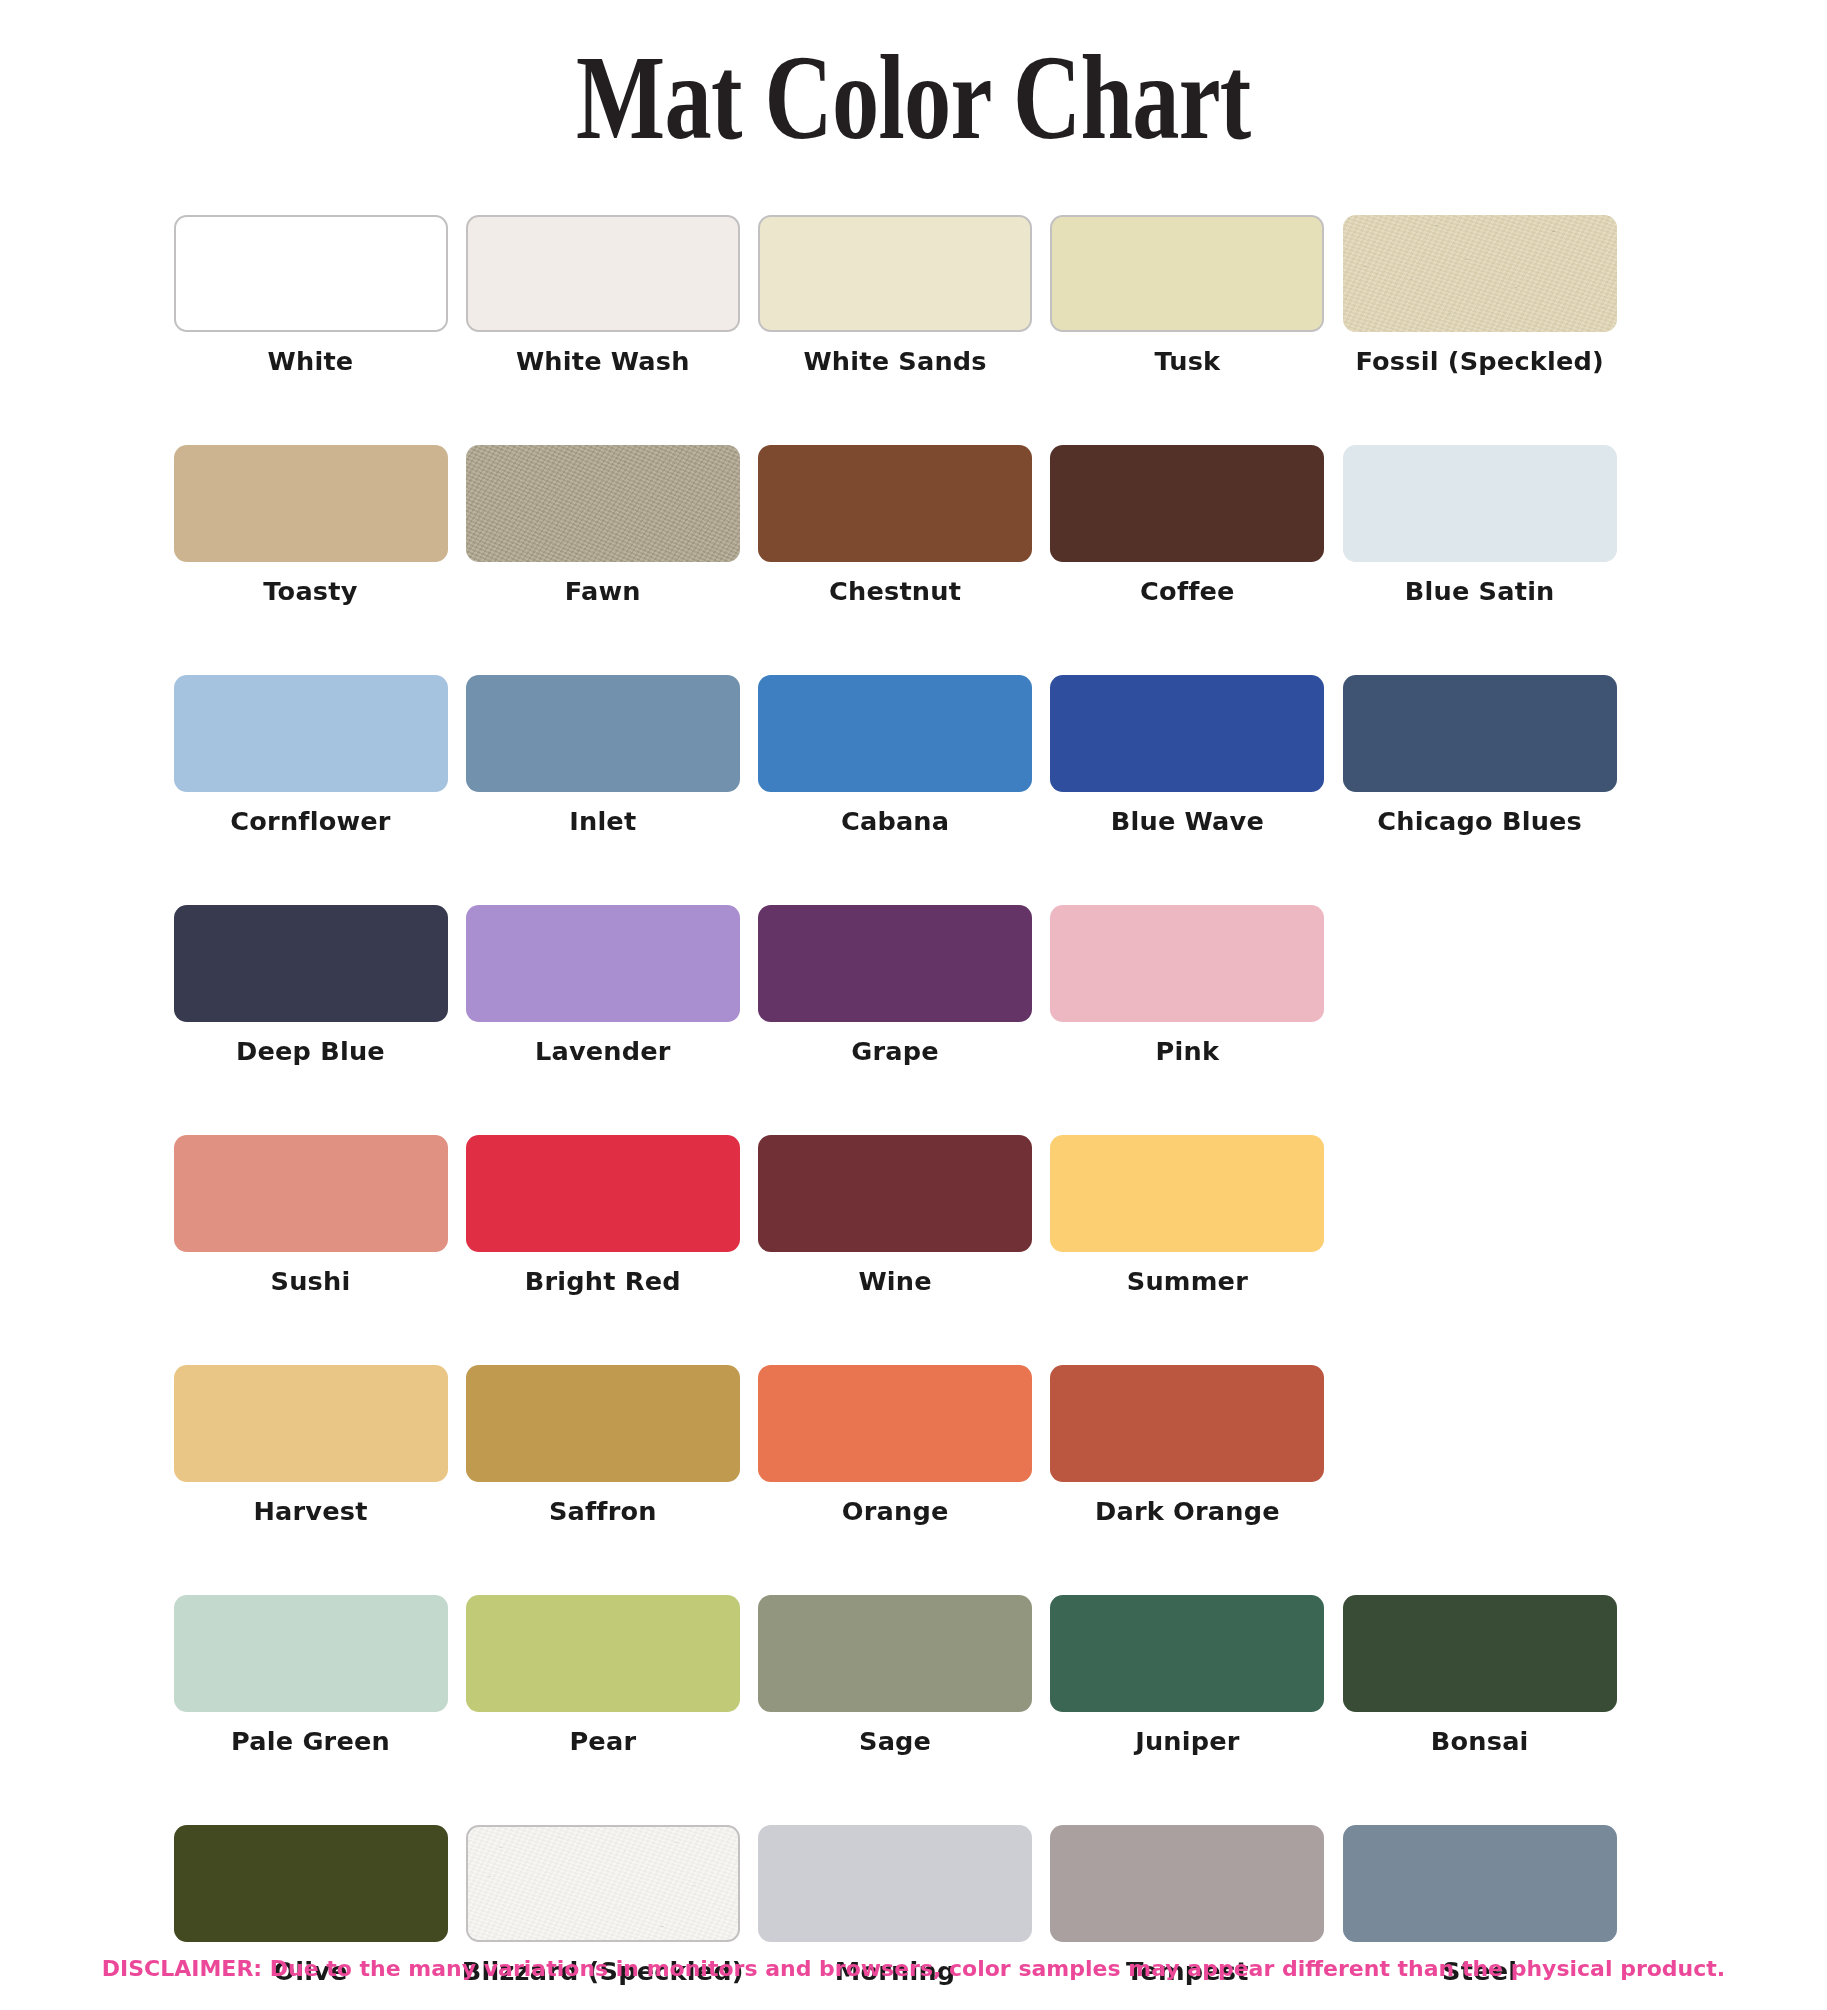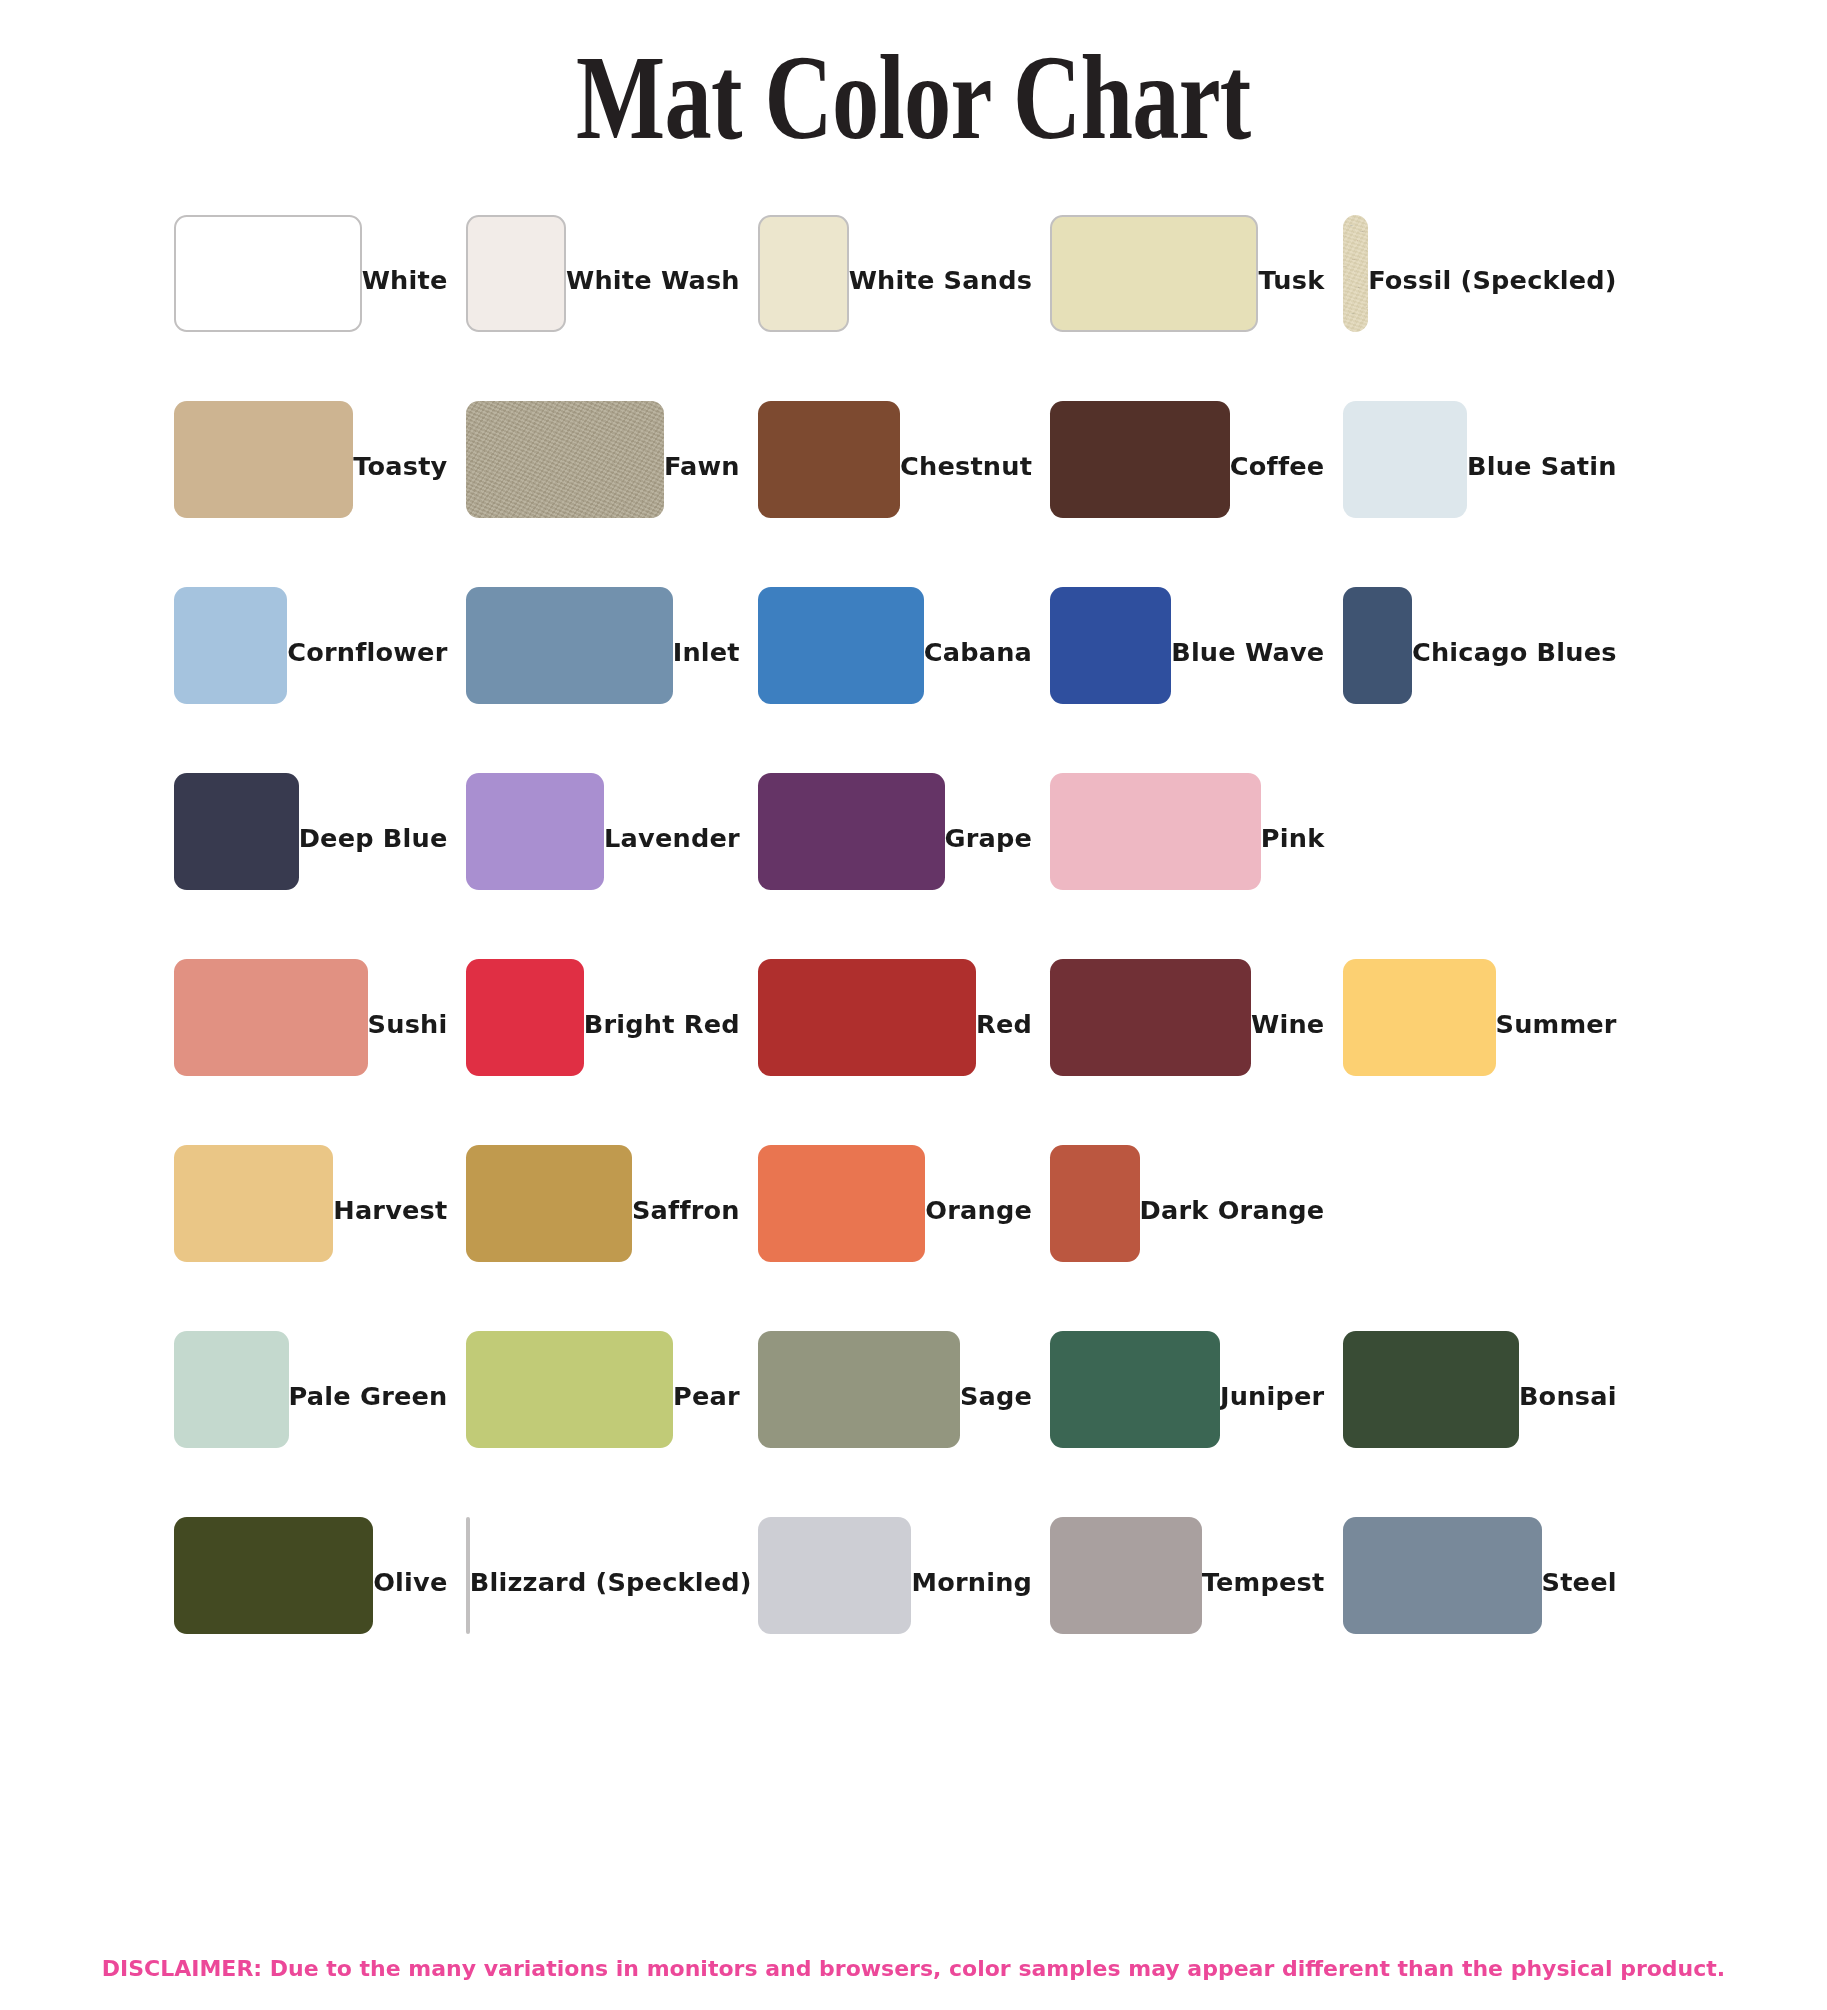--- a/index.html
+++ b/index.html
@@ -51,20 +51,21 @@
   }
 
   .swatch-row {
     display: flex;
     gap: 18.3px;
   }
 
   .swatch-cell {
     width: 274px;
     display: flex;
+    flex-direction: column;
     align-items: center;
   }
 
   .swatch-chip {
     width: 274px;
     height: 117px;
     border-radius: 12.8px;
     position: relative;
     overflow: hidden;
   }
@@ -243,24 +244,20 @@
       <div class="swatch-row">
         <div class="swatch-cell">
           <div class="swatch-chip" style="background: rgb(225, 145, 130);"></div>
           <div class="swatch-label">Sushi</div>
         </div>
         <div class="swatch-cell">
           <div class="swatch-chip" style="background: rgb(224, 47, 68);"></div>
           <div class="swatch-label">Bright Red</div>
         </div>
         <div class="swatch-cell">
-          <div class="swatch-chip" style="background: rgb(175, 47, 45);"></div>
-          <div class="swatch-label">Red</div>
-        </div>
-        <div class="swatch-cell">
           <div class="swatch-chip" style="background: rgb(113, 48, 54);"></div>
           <div class="swatch-label">Wine</div>
         </div>
         <div class="swatch-cell">
           <div class="swatch-chip" style="background: rgb(252, 208, 114);"></div>
           <div class="swatch-label">Summer</div>
         </div>
       </div>
       <div class="swatch-row">
         <div class="swatch-cell">

